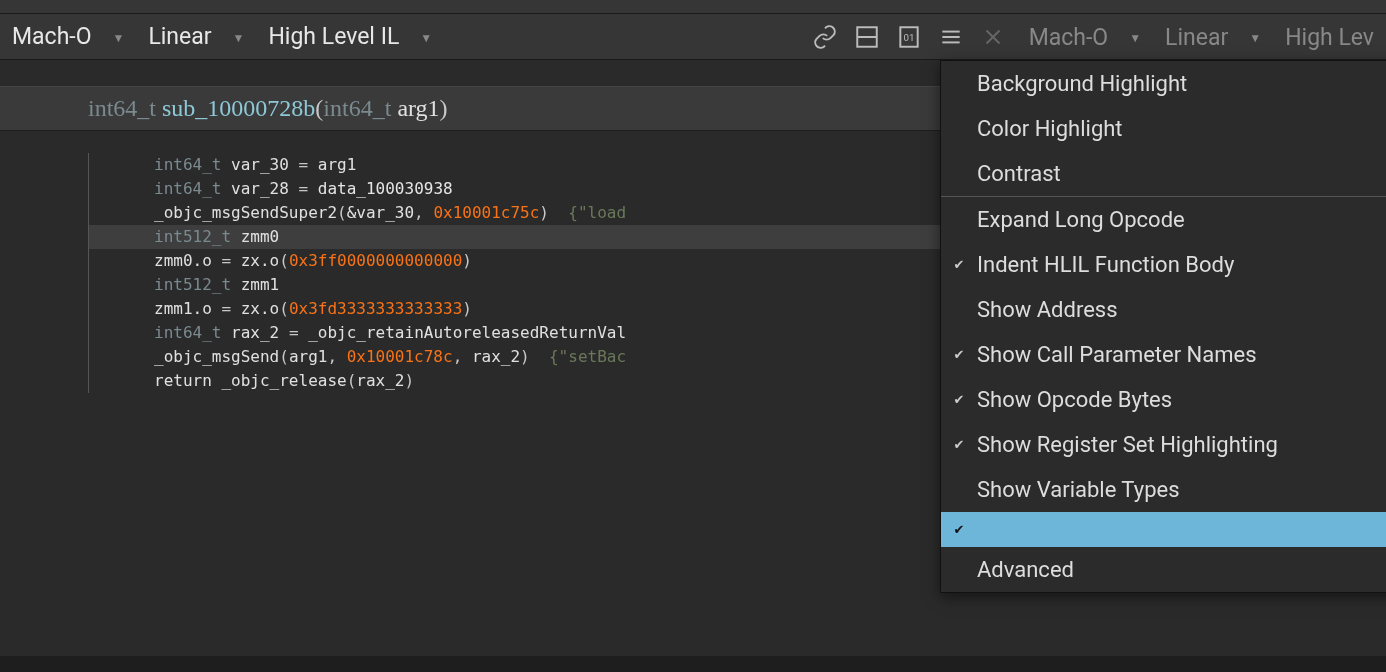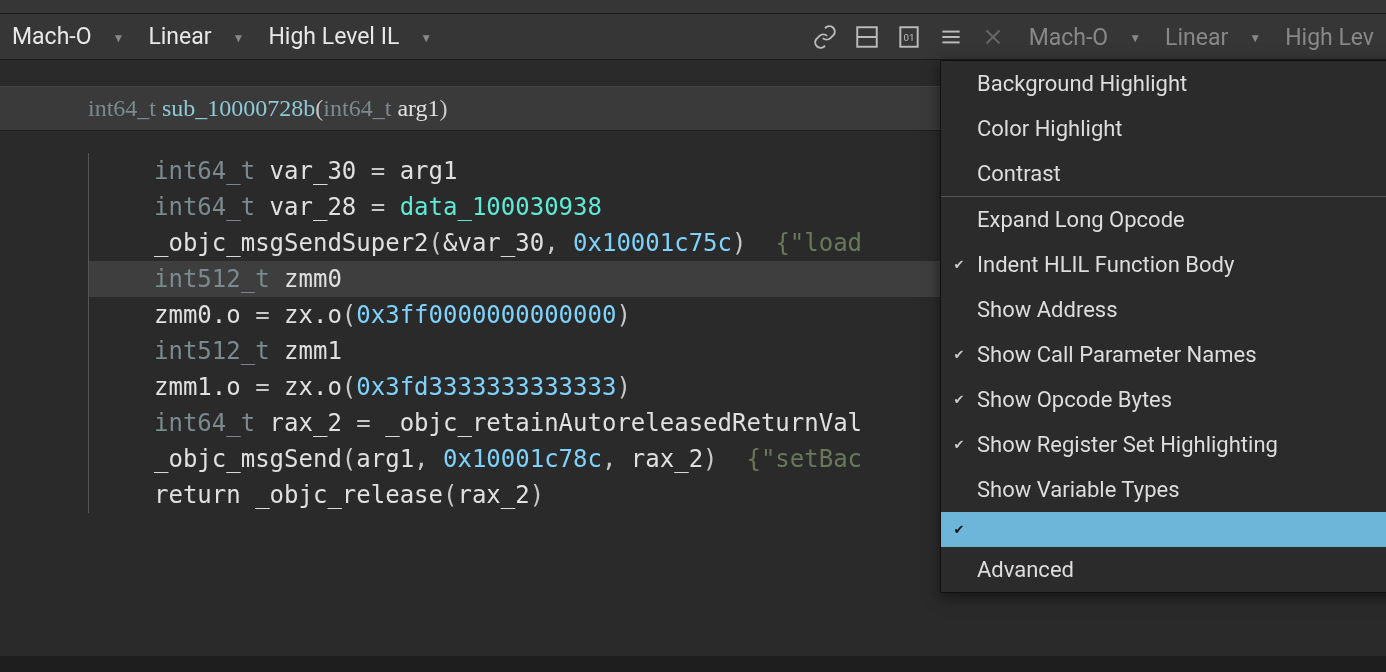--- a/index.html
+++ b/index.html
@@ -93,21 +93,21 @@
     padding: 8px 0 8px 88px;
     font-family: Liberation Serif, serif;
     font-size: 24px;
     border-top: 1px solid #444;
     border-bottom: 1px solid #1e1e1e;
   }
 
   .code-block {
     padding: 22px 0 12px 88px;
     font-family: "Menlo", "Consolas", monospace;
-    font-size: 24px;
+    font-size: 16px;
     line-height: 1.5;
     background: #2a2a2a;
     position: relative;
   }
 
   .code-block .guideline {
     position: absolute;
     left: 88px;
     top: 22px;
     bottom: 12px;
@@ -120,23 +120,23 @@
     white-space: pre;
   }
   .code-line.highlighted {
     background: #3e3e3e;
   }
 
   .tok-type { color: #7a8a8f; }
   .tok-func { color: #8ec9d8; }
   .tok-var  { color: #e0e0e0; }
   .tok-op   { color: #c8c8c8; }
-  .tok-ref  { color: #5eead4; }
+  .tok-ref  { color: #e5e5e5; }
   .tok-call { color: #e0e0e0; }
-  .tok-addr { color: #7dd3fc; }
+  .tok-addr { color: #f97316; }
   .tok-kw   { color: #e0e0e0; }
   .tok-paren{ color: #c8c8c8; }
   .tok-comment { color: #6a785a; }
 
   .context-menu {
     position: absolute;
     top: 60px;
     left: 940px;
     width: 476px;
     background: #2b2b2b;

